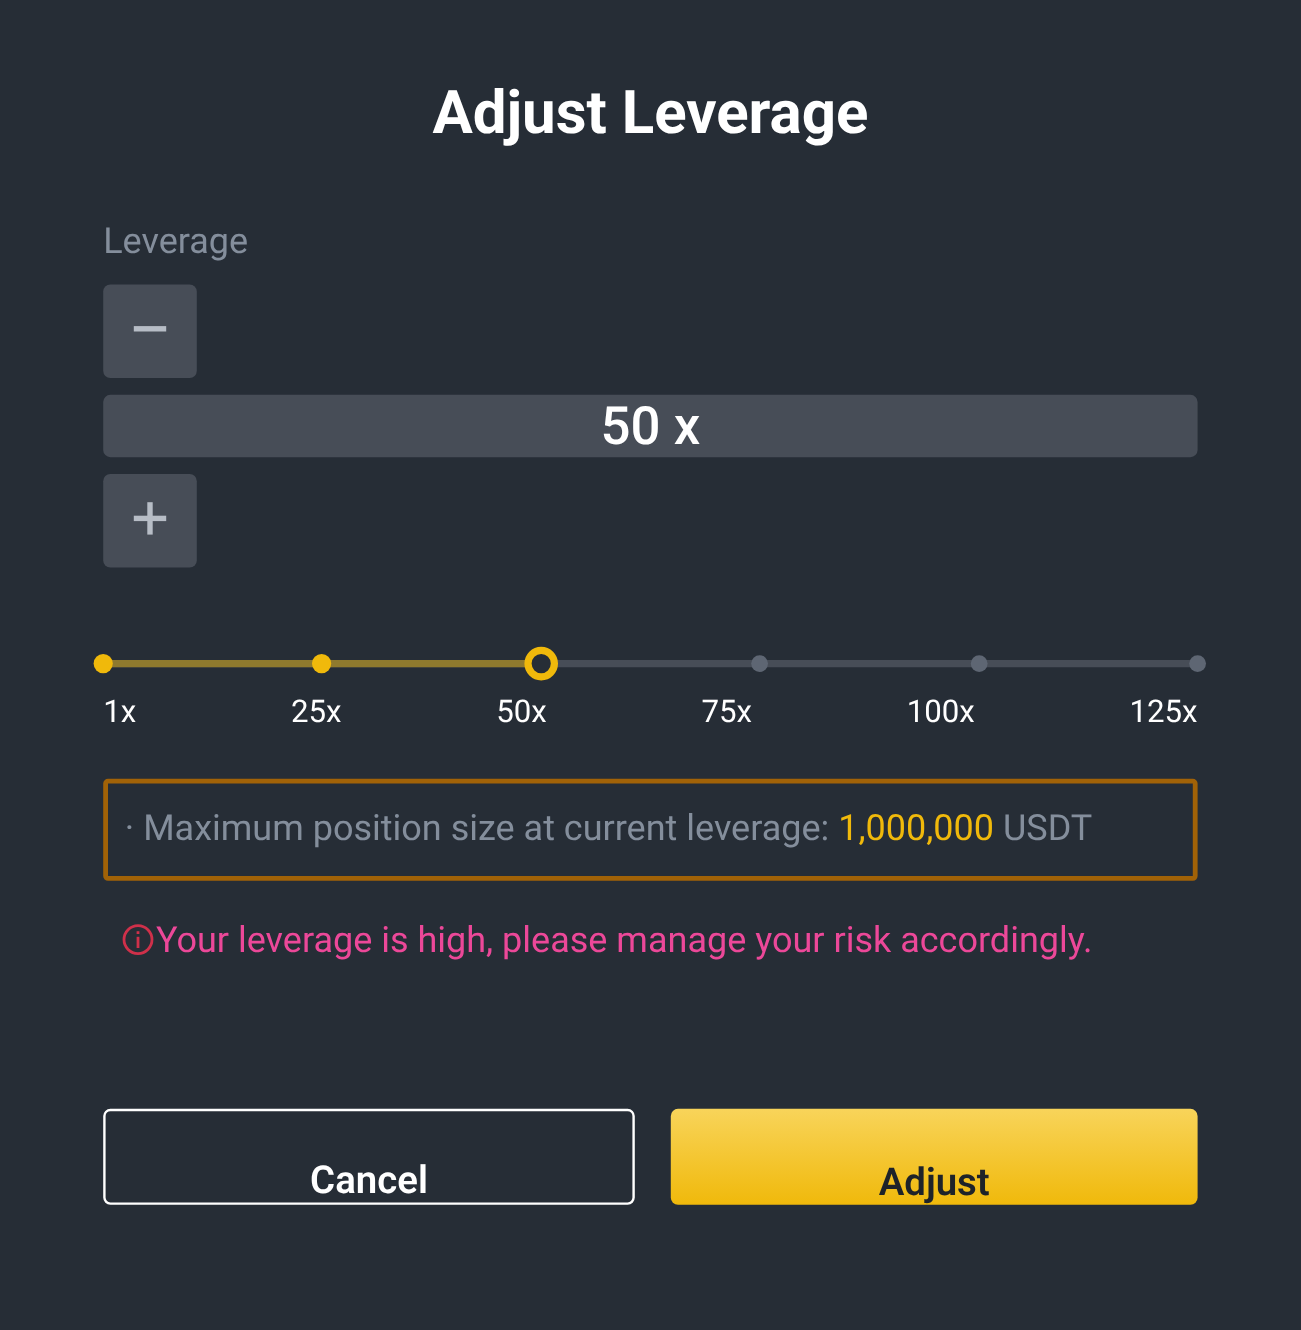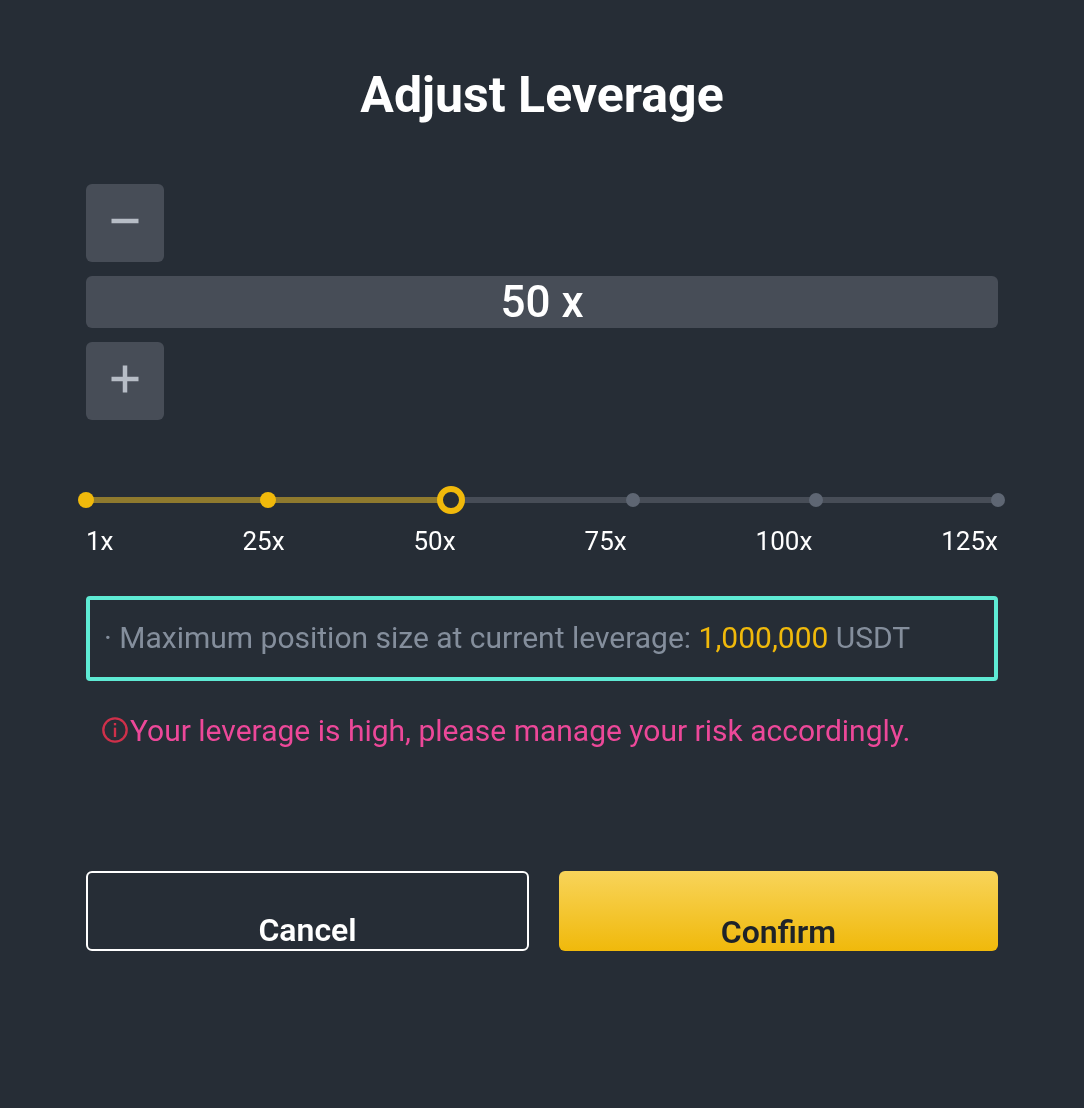--- a/index.html
+++ b/index.html
@@ -104,21 +104,21 @@
     display: flex;
     justify-content: space-between;
     color: #ffffff;
     font-size: 26px;
     margin-bottom: 40px;
     gap: 38px;
   }
   .slider-labels span:first-child { text-align: left; }
   .slider-labels span:last-child { text-align: left; }
   .highlight-box {
-    border: 4px solid #5eead4;
+    border: 4px solid #a16207;
     border-radius: 4px;
     padding: 18px 14px;
     margin-bottom: 30px;
   }
   .info-text {
     color: #848e9c;
     font-size: 30px;
     line-height: 1.35;
   }
   .info-text .accent { color: #f0b90b; }
@@ -163,20 +163,21 @@
     border: none;
     color: #1e2329;
   }
 </style>
 </head>
 <body>
 
 <div class="modal">
   <h1 class="title">Adjust Leverage</h1>
 
+  <div class="label">Leverage</div>
 
   <div class="stepper-row">
     <div class="step-btn">
       <span>
         <svg viewBox="0 0 24 24" fill="none">
             <rect x="3" y="10.5" width="18" height="3" fill="#b7bdc6"></rect>
           </svg>
       </span>
     </div>
     <div class="value-box">
@@ -227,16 +228,16 @@
         </svg>
     </span>
     <span>Your leverage is high, please manage your risk accordingly.</span>
   </div>
 
   <div class="btn-row">
     <div class="btn btn-cancel">
       <span>Cancel</span>
     </div>
     <div class="btn btn-confirm">
-      <span>Confirm</span>
+      <span>Adjust</span>
     </div>
   </div>
 </div>
 
 </body></html>

